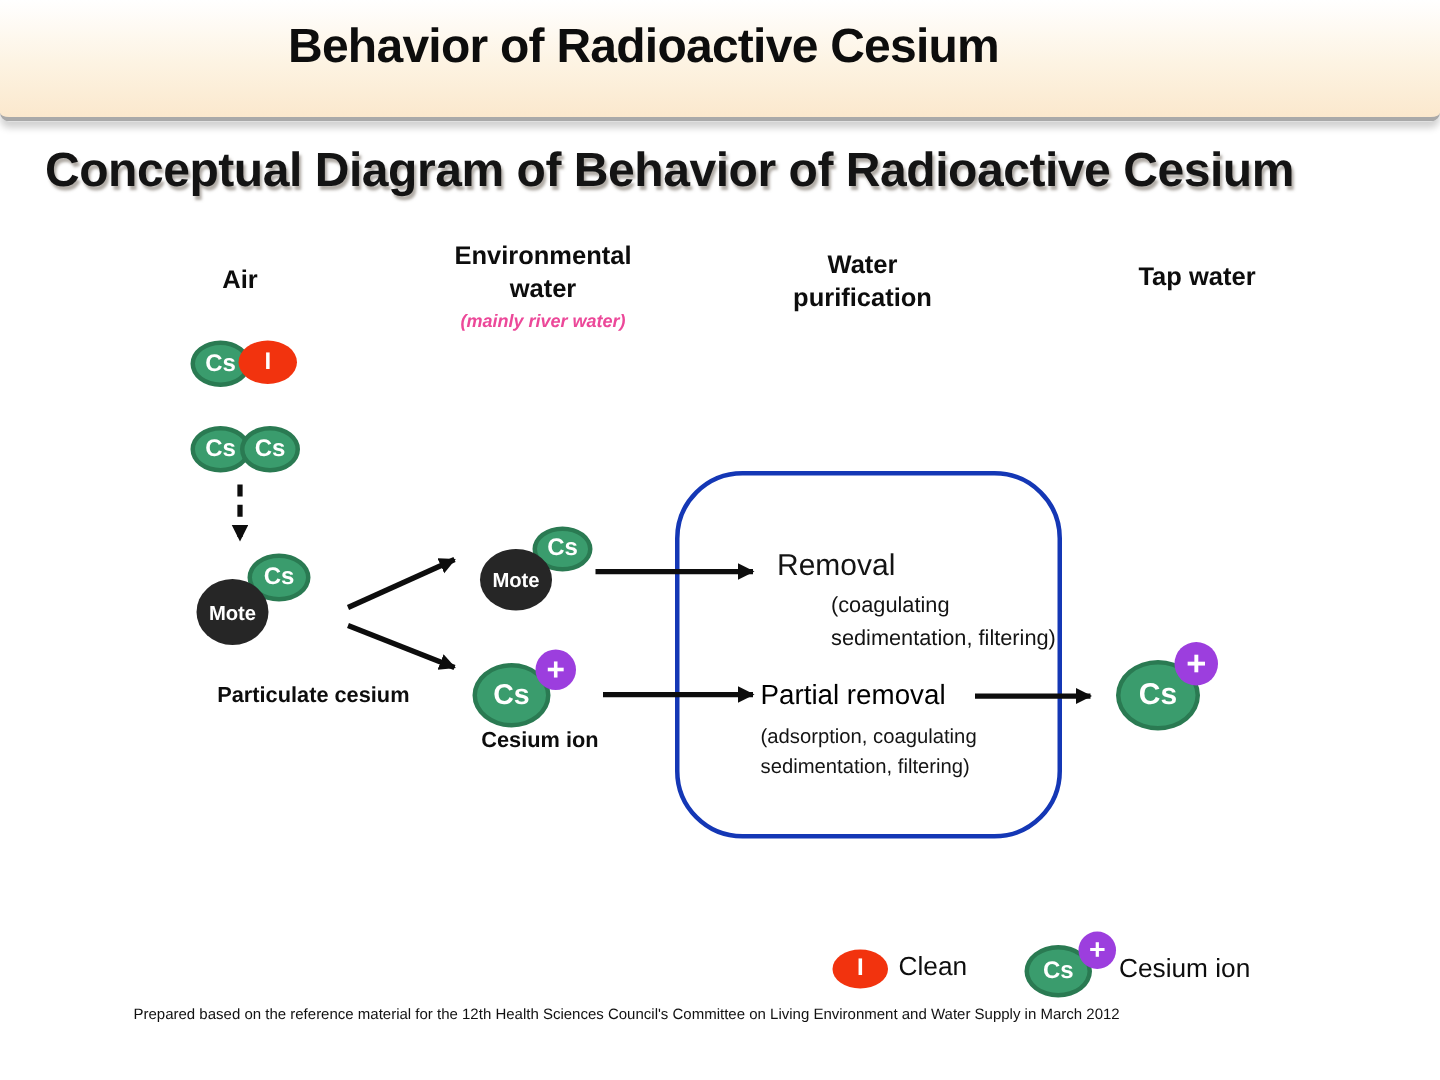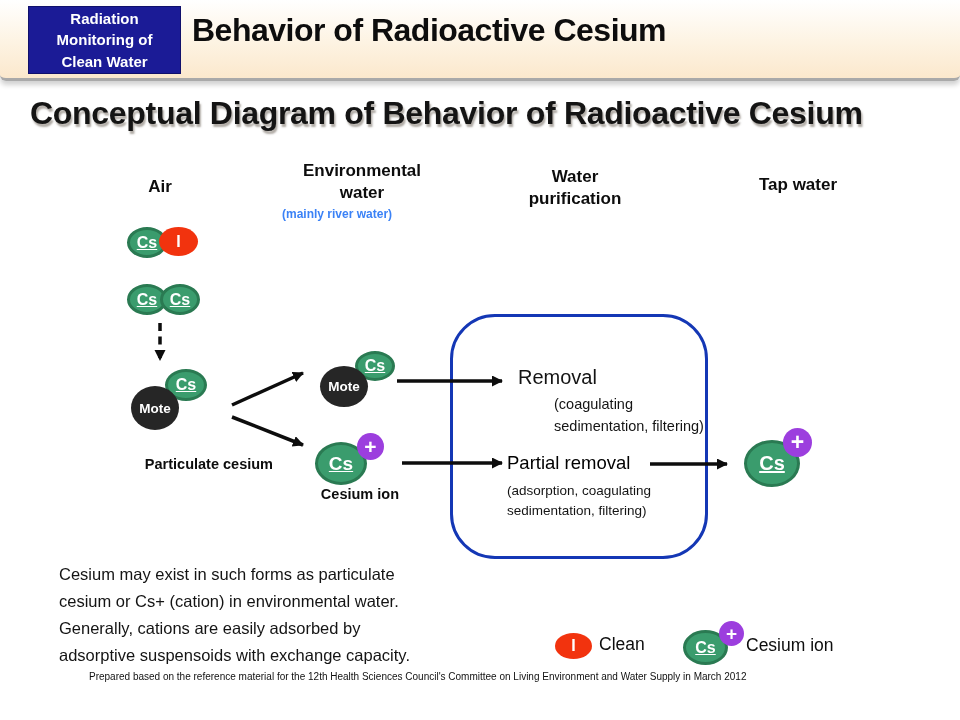--- a/index.html
+++ b/index.html
@@ -16,26 +16,26 @@
     color:#fff;font-weight:700;font-size:15px;line-height:1.42;text-align:center;
     display:flex;align-items:center;justify-content:center;white-space:pre-line;}
   .main-title{position:absolute;left:192px;top:12px;font-size:32px;font-weight:700;color:#0d0d0d;
     letter-spacing:-0.5px;}
   .subtitle{position:absolute;left:30px;top:95px;font-size:32px;font-weight:700;color:#141414;
     text-shadow:1.5px 2.5px 2px rgba(110,100,90,0.55);letter-spacing:-0.3px;}
 
   
   .col-head{position:absolute;font-size:17px;font-weight:700;text-align:center;color:#0d0d0d;
     white-space:pre-line;line-height:1.3;}
-  .col-note{position:absolute;font-size:12px;font-weight:700;text-align:left;color:#3b82f6;}
+  .col-note{position:absolute;font-size:12px;font-weight:700;text-align:center;color:#ec4899;font-style:italic;}
 
   
   .atom{position:absolute;border-radius:50%;display:flex;align-items:center;justify-content:center;
     color:#fff;font-weight:700;box-sizing:border-box;}
-  .cs{background:var(--cesium-green,#3a9c6d);border:3px solid var(--cesium-green-border,#2a7a52);font-size:16px;text-decoration:underline;}
+  .cs{background:var(--cesium-green,#3a9c6d);border:3px solid var(--cesium-green-border,#2a7a52);font-size:16px;}
   .iodine{background:var(--iodine-red,#f2330e);font-size:16px;}
   .mote{background:var(--mote-dark,#262626);font-size:13.5px;}
   .plus{background:var(--ion-purple,#9c3ede);font-size:21px;font-weight:800;line-height:1;}
 
   .lbl{position:absolute;font-weight:700;font-size:14.5px;color:#0d0d0d;text-align:right;}
   .body-text{position:absolute;font-size:15.5px;color:#141414;line-height:1.67;white-space:pre-line;}
 
   
   .pur-box{position:absolute;left:450px;top:314px;width:258px;height:245px;
     border:3px solid var(--box-blue,#1437b5);border-radius:45px;box-sizing:border-box;background:transparent;}
@@ -50,23 +50,20 @@
 
   .arrows{position:absolute;left:0;top:0;z-index:6;pointer-events:none;}
   .z2{z-index:2}.z3{z-index:3}
 </style>
 </head>
 <body>
 
 <div class="page">
 
   <div class="header-band"></div>
-  <div class="badge">Radiation
-Monitoring of
-Clean Water</div>
   <div class="main-title">Behavior of Radioactive Cesium</div>
   <div class="subtitle">Conceptual Diagram of Behavior of Radioactive Cesium</div>
 
   <div class="col-head" style="left:110px;top:176px;width:100px;">Air</div>
   <div class="col-head" style="left:282px;top:160px;width:160px;">Environmental
 water</div>
   <div class="col-note" style="left:282px;top:207px;width:160px;">(mainly river water)</div>
   <div class="col-head" style="left:505px;top:166px;width:140px;">Water
 purification</div>
   <div class="col-head" style="left:728px;top:174px;width:140px;">Tap water</div>
@@ -91,24 +88,20 @@
   <div class="removal-title">Removal</div>
   <div class="removal-sub">(coagulating
 sedimentation, filtering)</div>
   <div class="partial-title">Partial removal</div>
   <div class="partial-sub">(adsorption, coagulating
 sedimentation, filtering)</div>
 
   <div class="atom cs z2" style="left:744px;top:440px;width:56px;height:47px;font-size:20px;">Cs</div>
   <div class="atom plus z3" style="left:783px;top:428px;width:29px;height:29px;font-size:23px;">+</div>
 
-  <div class="note-text">Cesium may exist in such forms as particulate
-cesium or Cs+ (cation) in environmental water.
-Generally, cations are easily adsorbed by
-adsorptive suspensoids with exchange capacity.</div>
 
   <div class="atom iodine z2" style="left:555px;top:633px;width:37px;height:26px;">I</div>
   <div class="legend-label" style="left:599px;top:634px;">Clean</div>
   <div class="atom cs z2" style="left:683px;top:630px;width:45px;height:35px;">Cs</div>
   <div class="atom plus z3" style="left:719px;top:621px;width:25px;height:25px;font-size:19px;">+</div>
   <div class="legend-label" style="left:746px;top:635px;">Cesium ion</div>
 
   <div class="footer-text">Prepared based on the reference material for the 12th Health Sciences Council's Committee on Living Environment and Water Supply in March 2012</div>
 
   <svg class="arrows" width="960" height="720" viewBox="0 0 960 720">

